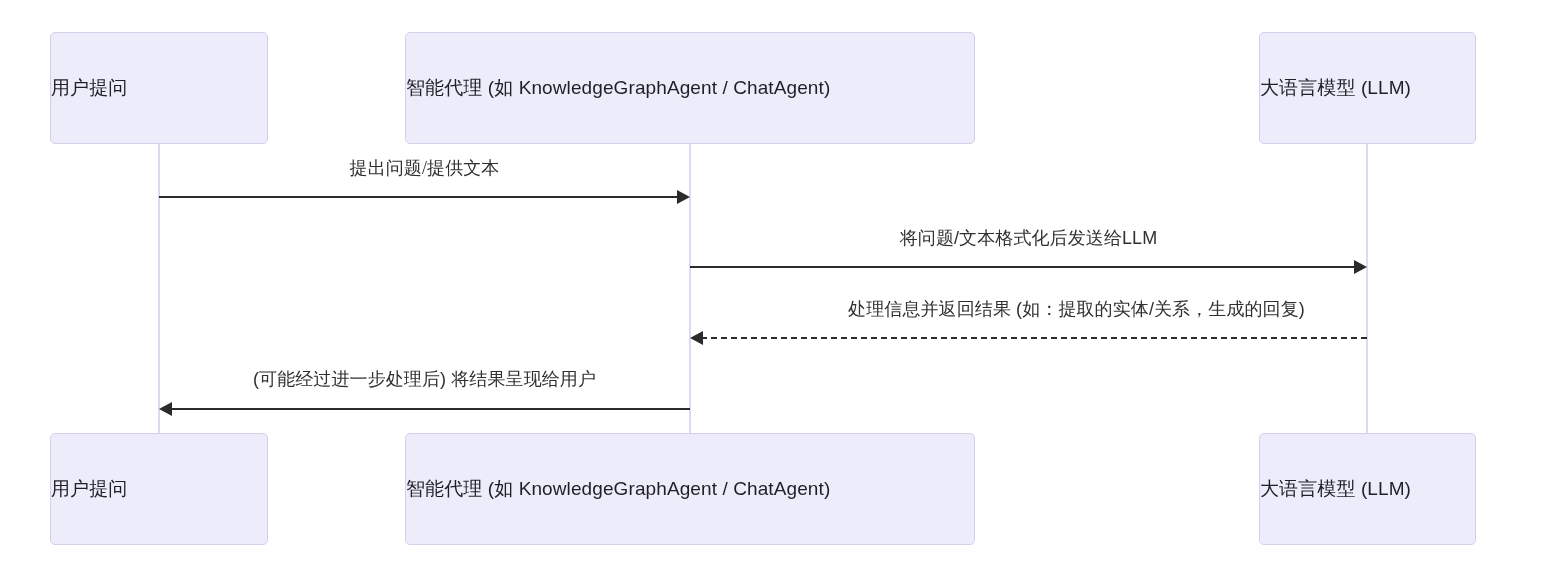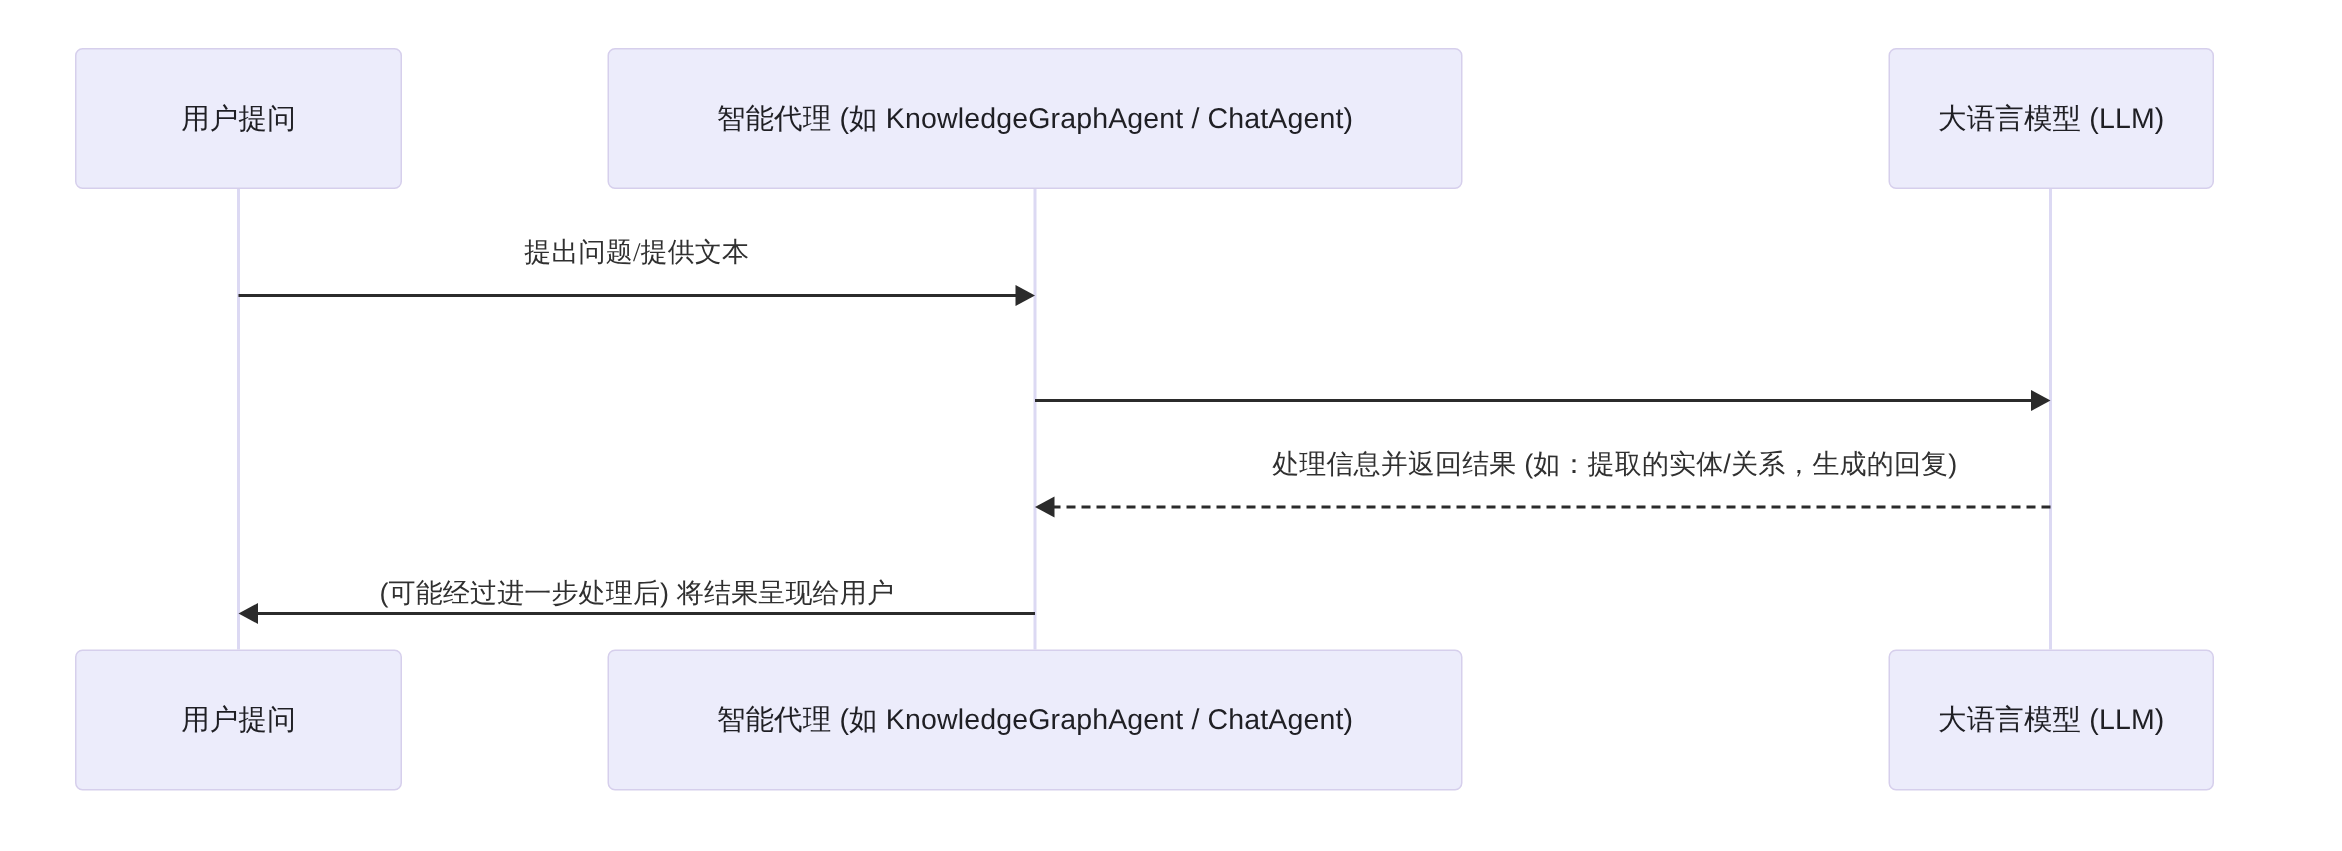--- a/index.html
+++ b/index.html
@@ -19,28 +19,28 @@
   }
   .lifeline {
     position: absolute;
     width: 2px;
     background: #dcd9f3;
     top: 126px;
     height: 307px;
   }
   .participant-box {
     position: absolute;
-    height: 94px;
+    height: 112px;
     background: #ececfb;
     border: 1px solid #d6cfec;
     border-radius: 5px;
     box-sizing: border-box;
     display: flex;
     align-items: center;
-    justify-content: center;
+    justify-content: flex-start;
   }
   .participant-label {
     font-size: 19px;
     color: #1f1f24;
     white-space: nowrap;
     letter-spacing: 0.1px;
   }
   .msg-label {
     position: absolute;
     font-size: 18px;
@@ -92,21 +92,22 @@
     </div>
     <div class="participant-box" style="left: 405px; width: 570px; top: 433px; background: rgb(236, 236, 251); border-color: rgb(214, 207, 236);">
       <span class="participant-label">智能代理 (如 KnowledgeGraphAgent / ChatAgent)</span>
     </div>
     <div class="participant-box" style="left: 1259px; width: 217px; top: 433px; background: rgb(236, 236, 251); border-color: rgb(214, 207, 236);">
       <span class="participant-label">大语言模型 (LLM)</span>
     </div>
     <div class="msg-label" style="left: 424.5px; top: 156px; color: rgb(48, 48, 48); font-family: Liberation Serif, serif;">提出问题/提供文本</div>
     <div class="msg-line" style="left: 159px; width: 520px; top: 196px; border-top-color: rgb(43, 43, 43);"></div>
     <div class="arrow-head right" style="top: 190px; left: 677px; border-left-color: rgb(43, 43, 43);"></div>
+    <div class="msg-label" style="left: 1028.5px; top: 226px; color: rgb(48, 48, 48);">将问题/文本格式化后发送给LLM</div>
     <div class="msg-line" style="left: 690px; width: 666px; top: 266px; border-top-color: rgb(43, 43, 43);"></div>
     <div class="arrow-head right" style="top: 260px; left: 1354px; border-left-color: rgb(43, 43, 43);"></div>
     <div class="msg-label" style="left: 1028.5px; top: 297px; color: rgb(48, 48, 48); margin-left: 48px;">处理信息并返回结果 (如：提取的实体/关系，生成的回复)</div>
     <div class="msg-line dashed" style="left: 701px; width: 666px; top: 337px; border-top-color: rgb(43, 43, 43);"></div>
     <div class="arrow-head left" style="top: 331px; left: 690px; border-right-color: rgb(43, 43, 43);"></div>
-    <div class="msg-label" style="left: 424.5px; top: 367px; color: rgb(48, 48, 48); margin-top: 16px;">(可能经过进一步处理后) 将结果呈现给用户</div>
+    <div class="msg-label" style="left: 424.5px; top: 367px; color: rgb(48, 48, 48);">(可能经过进一步处理后) 将结果呈现给用户</div>
     <div class="msg-line" style="left: 170px; width: 520px; top: 408px; border-top-color: rgb(43, 43, 43);"></div>
     <div class="arrow-head left" style="top: 402px; left: 159px; border-right-color: rgb(43, 43, 43);"></div>
   </div>
 
 </body></html>

